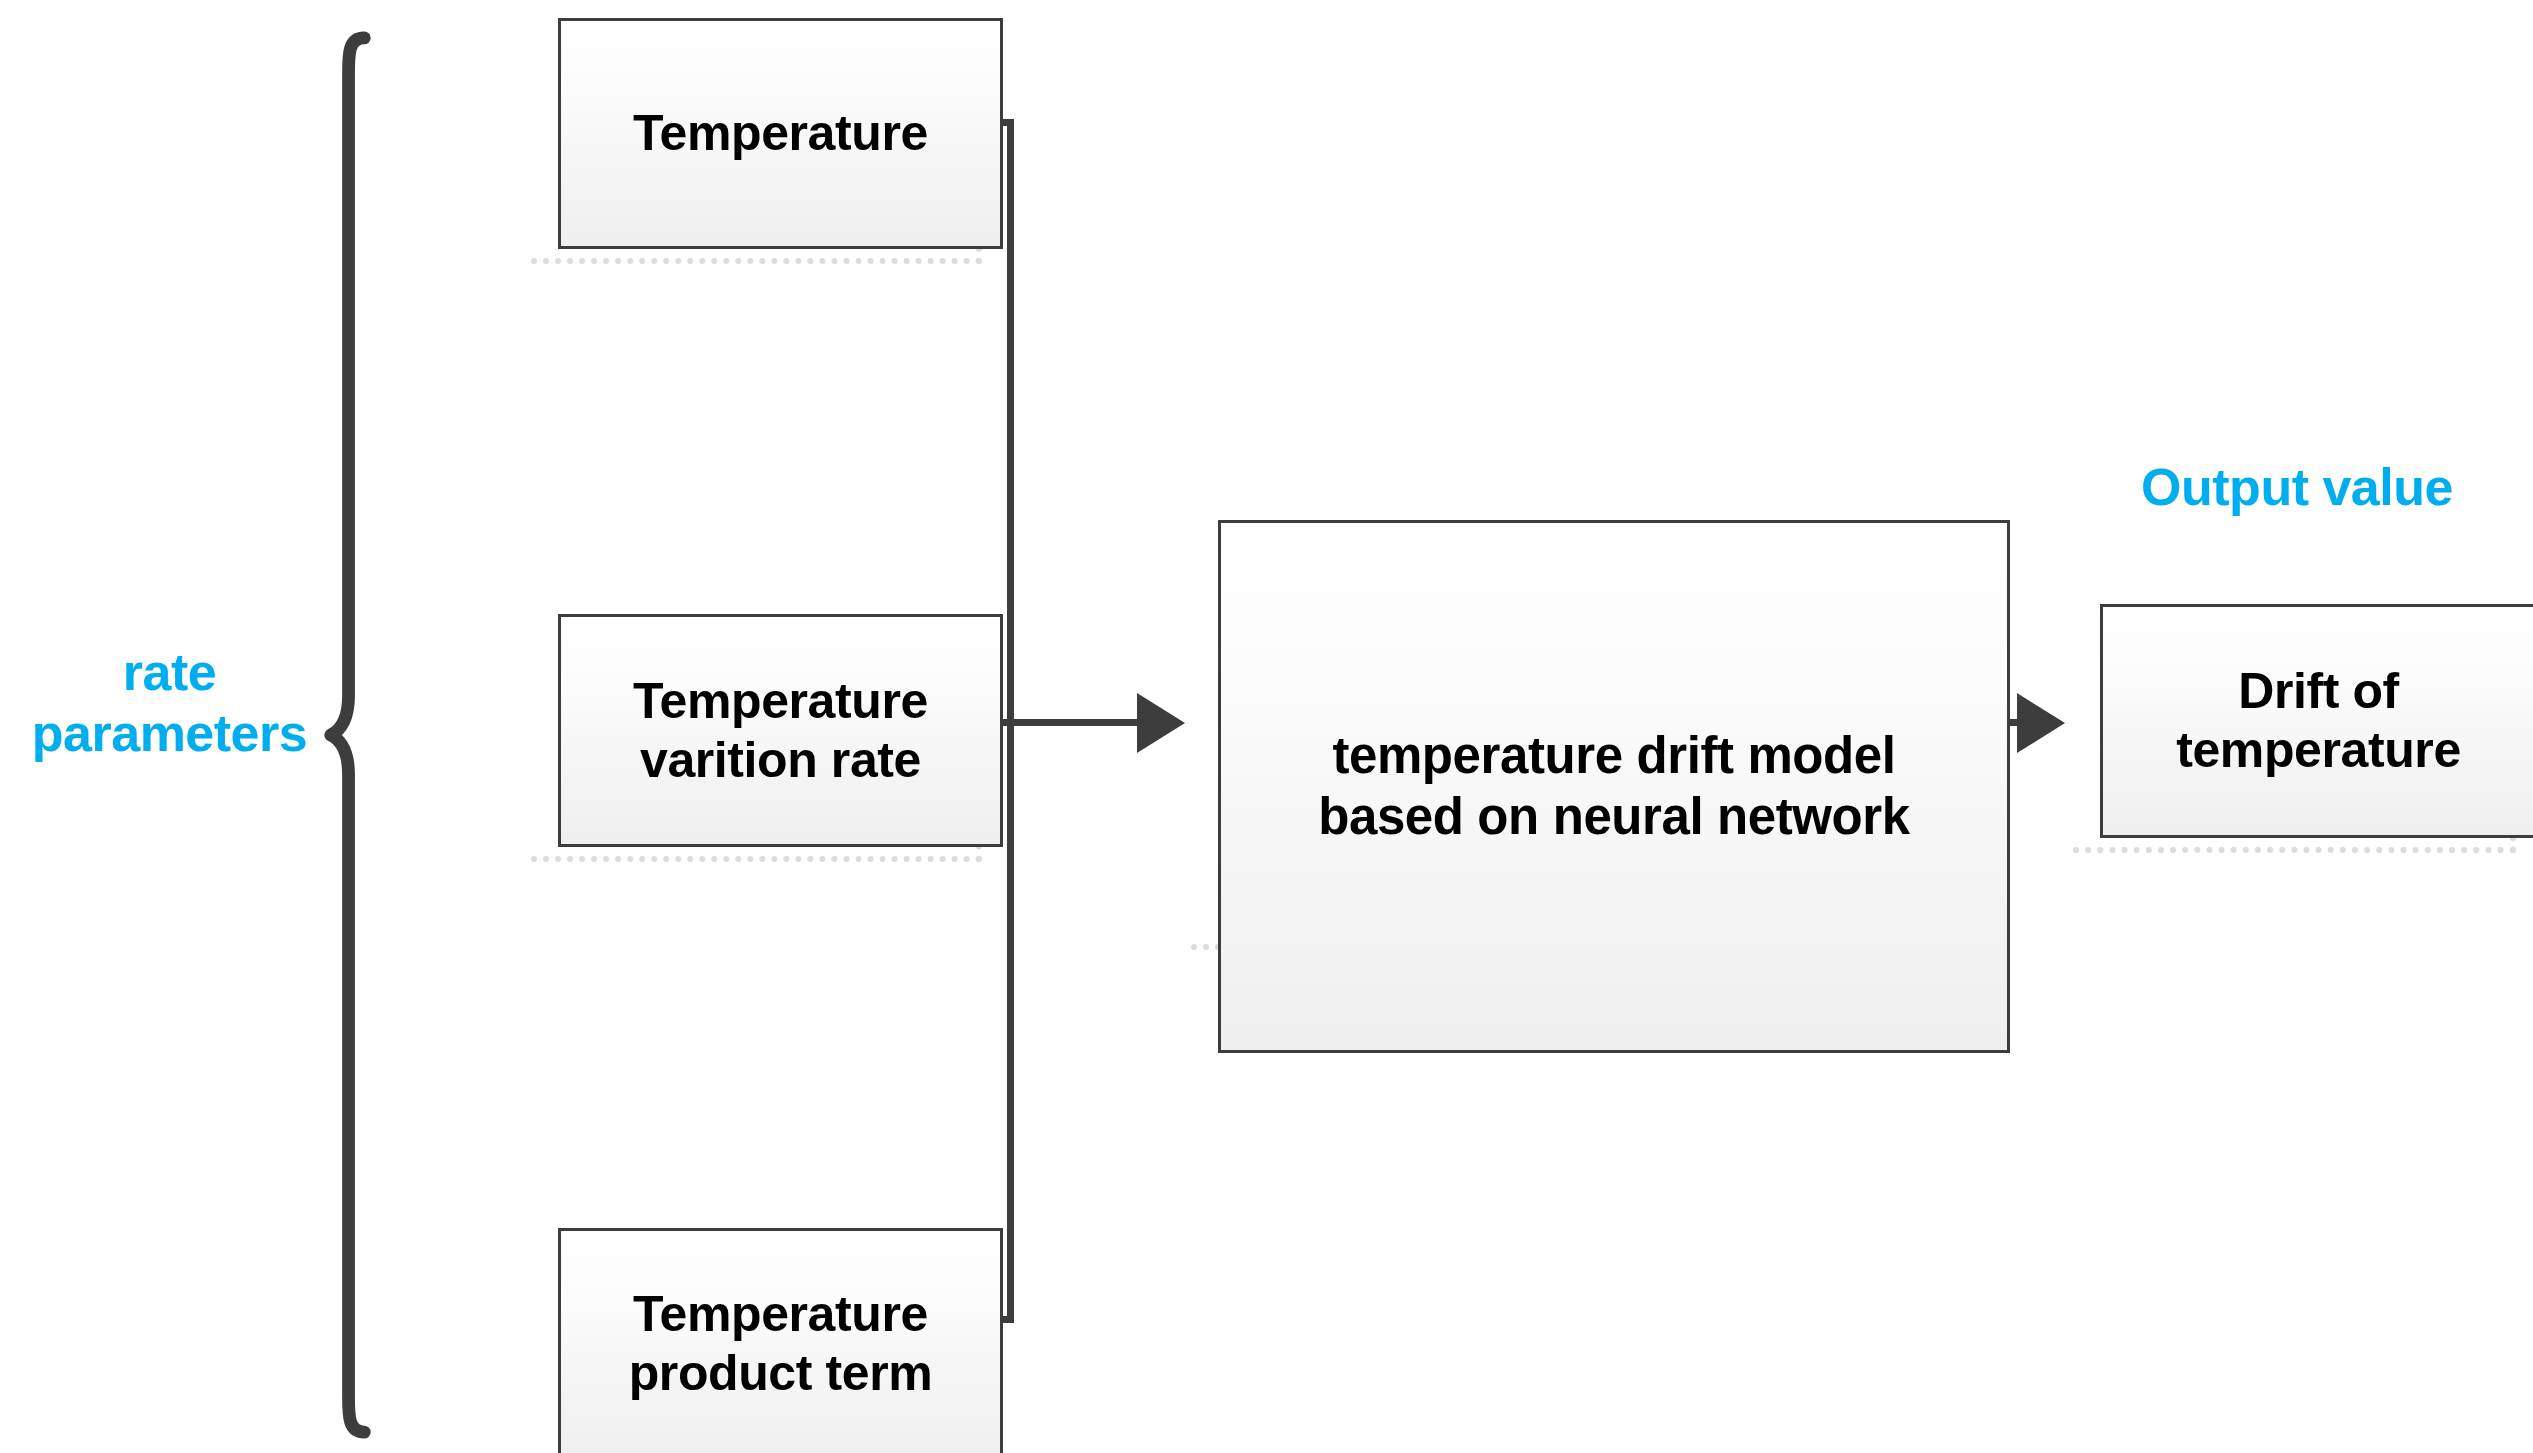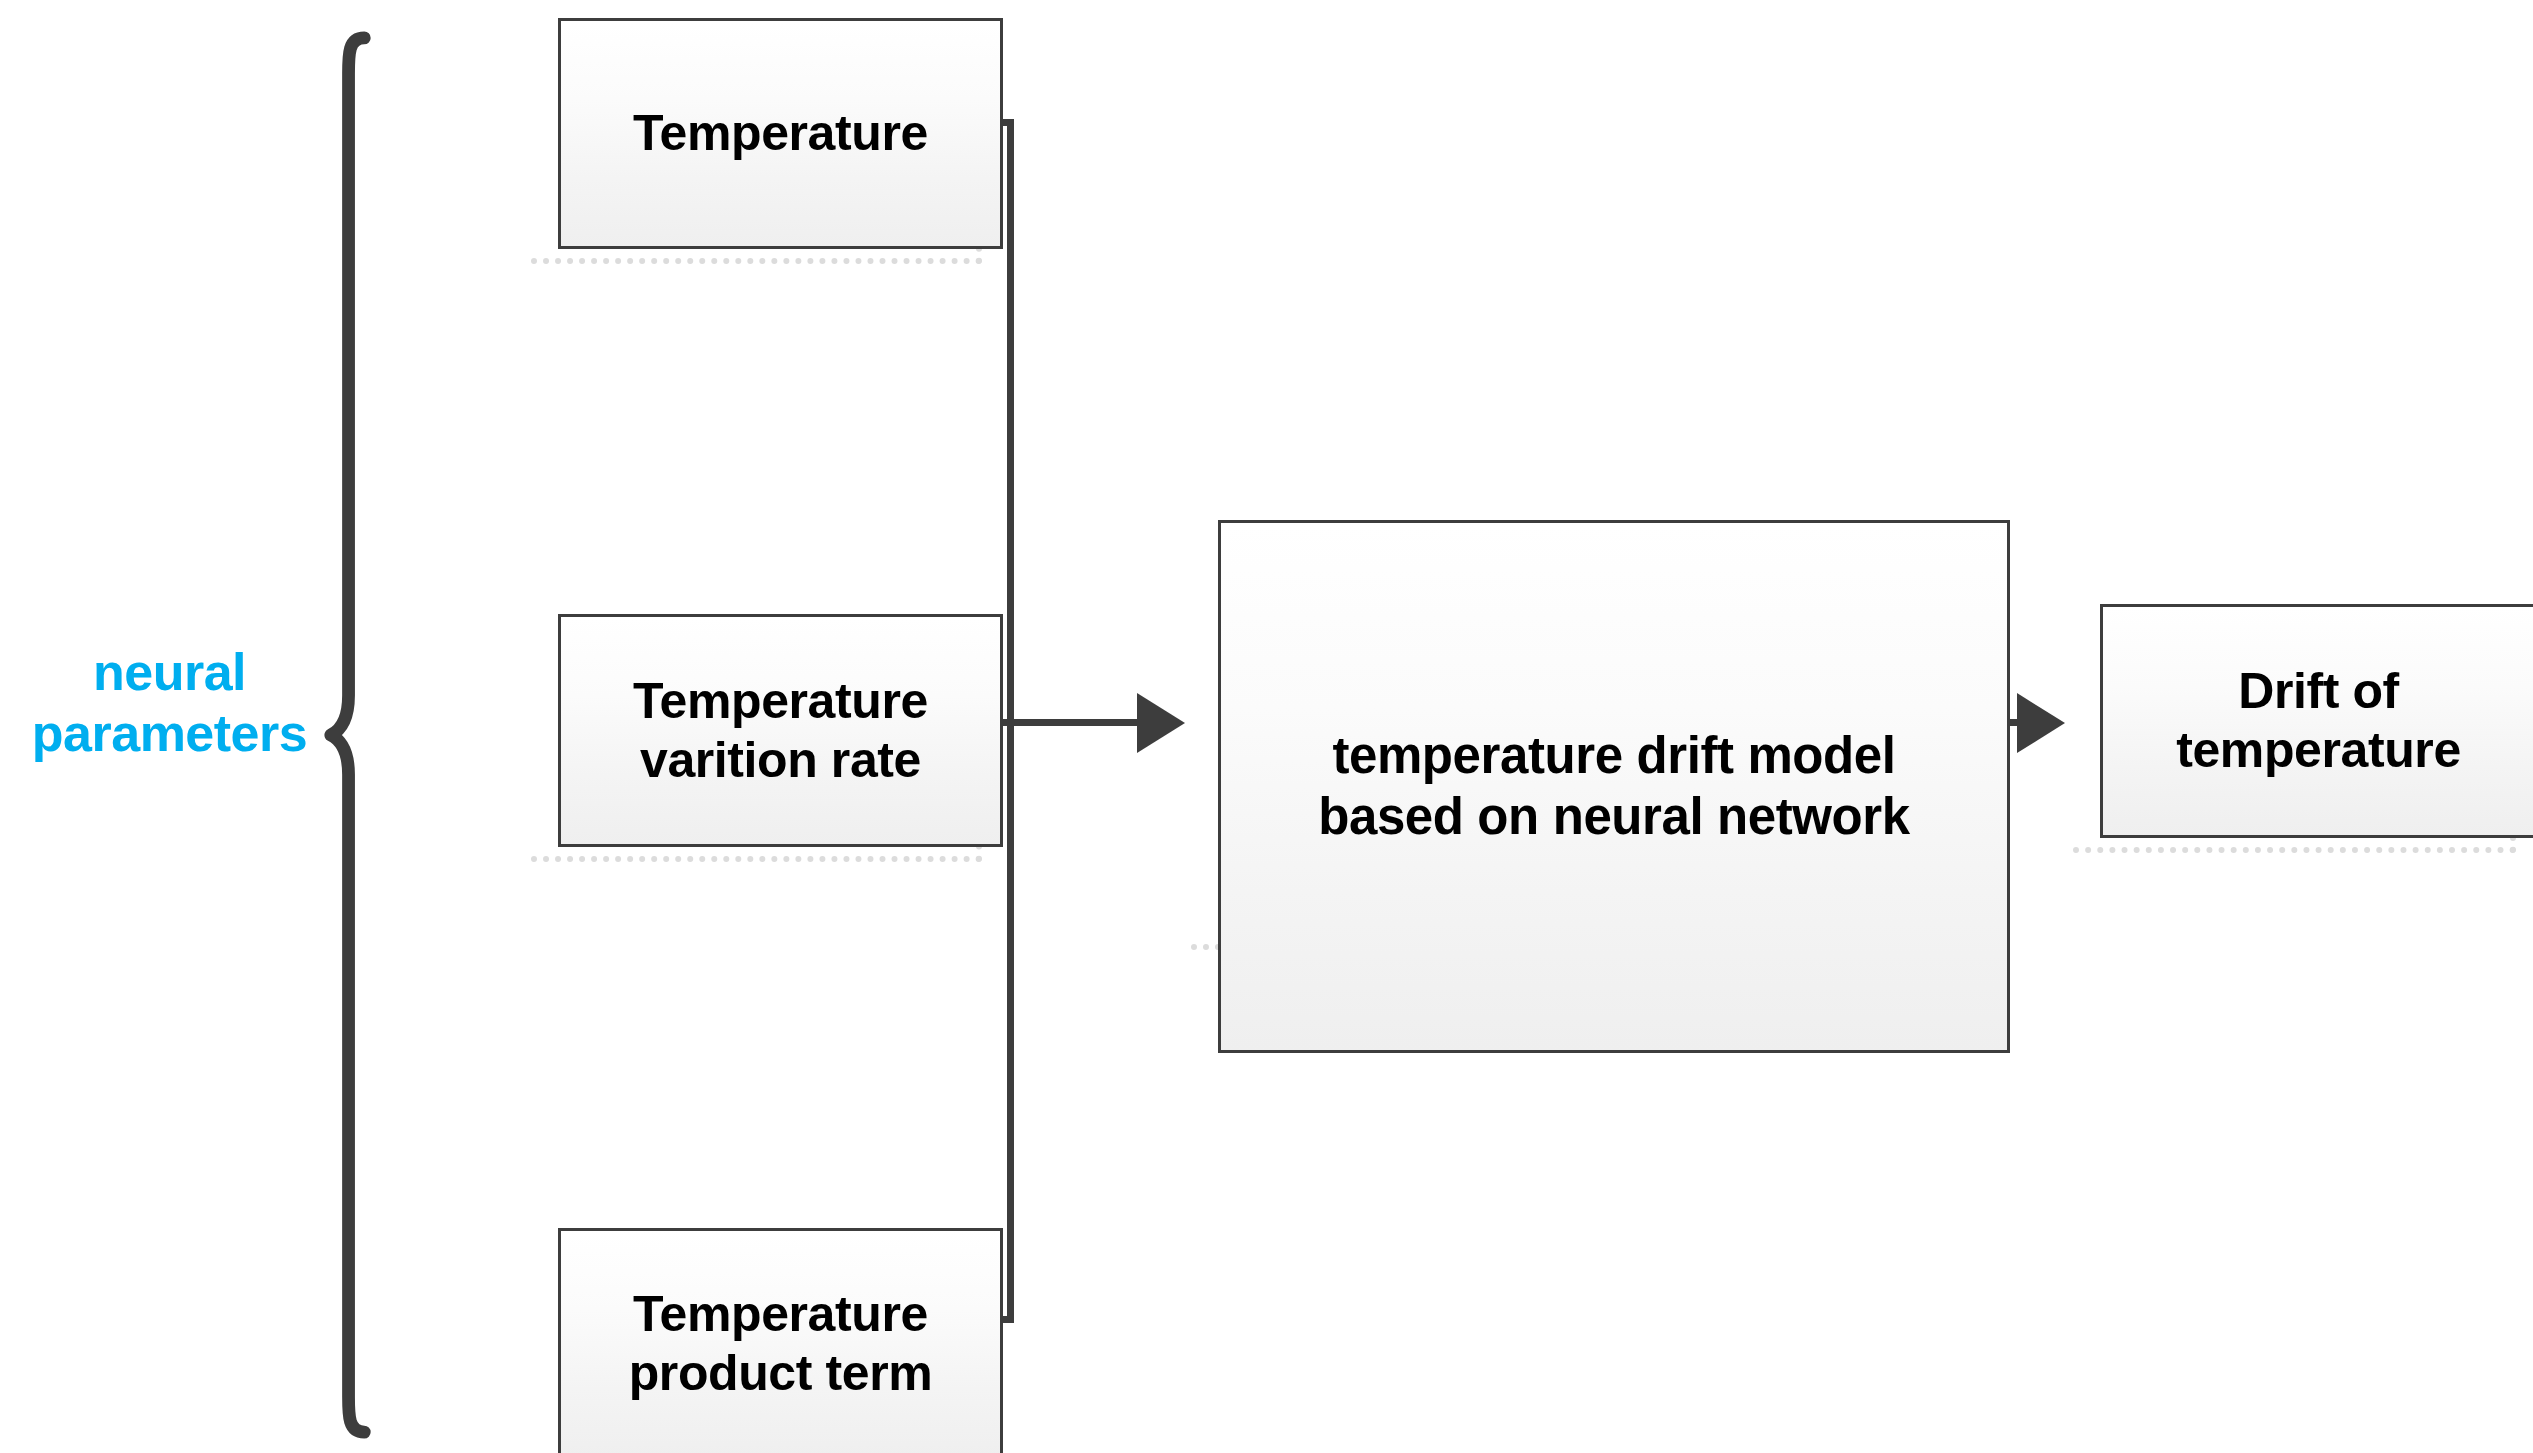--- a/index.html
+++ b/index.html
@@ -141,23 +141,24 @@
   <svg id="brace" viewBox="0 0 64 1424" preserveAspectRatio="none" aria-hidden="true">
     <path d="M 46 8
              C 30 8, 30 24, 30 44
              L 30 672
              C 30 694, 24 706, 12 712
              C 24 718, 30 730, 30 752
              L 30 1380
              C 30 1400, 30 1416, 46 1416" fill="none" stroke="#3d3d3d" stroke-width="13" stroke-linecap="round" stroke-linejoin="round"></path>
   </svg>
 
-  <div class="cyan-label" id="label-input-parameters">neural
+  <div class="cyan-label" id="label-input-parameters">rate
 parameters</div>
 
+  <div class="cyan-label" id="label-output-value">Output value</div>
 
   <div class="conn" id="conn-top-stub"></div>
   <div class="conn" id="conn-mid-stub"></div>
   <div class="conn" id="conn-bot-stub"></div>
   <div class="conn" id="conn-spine"></div>
 
   <div class="conn" id="arrow-to-model-line"></div>
   <div id="arrow-to-model-head"></div>
 
   <div class="conn" id="arrow-to-output-line"></div>

